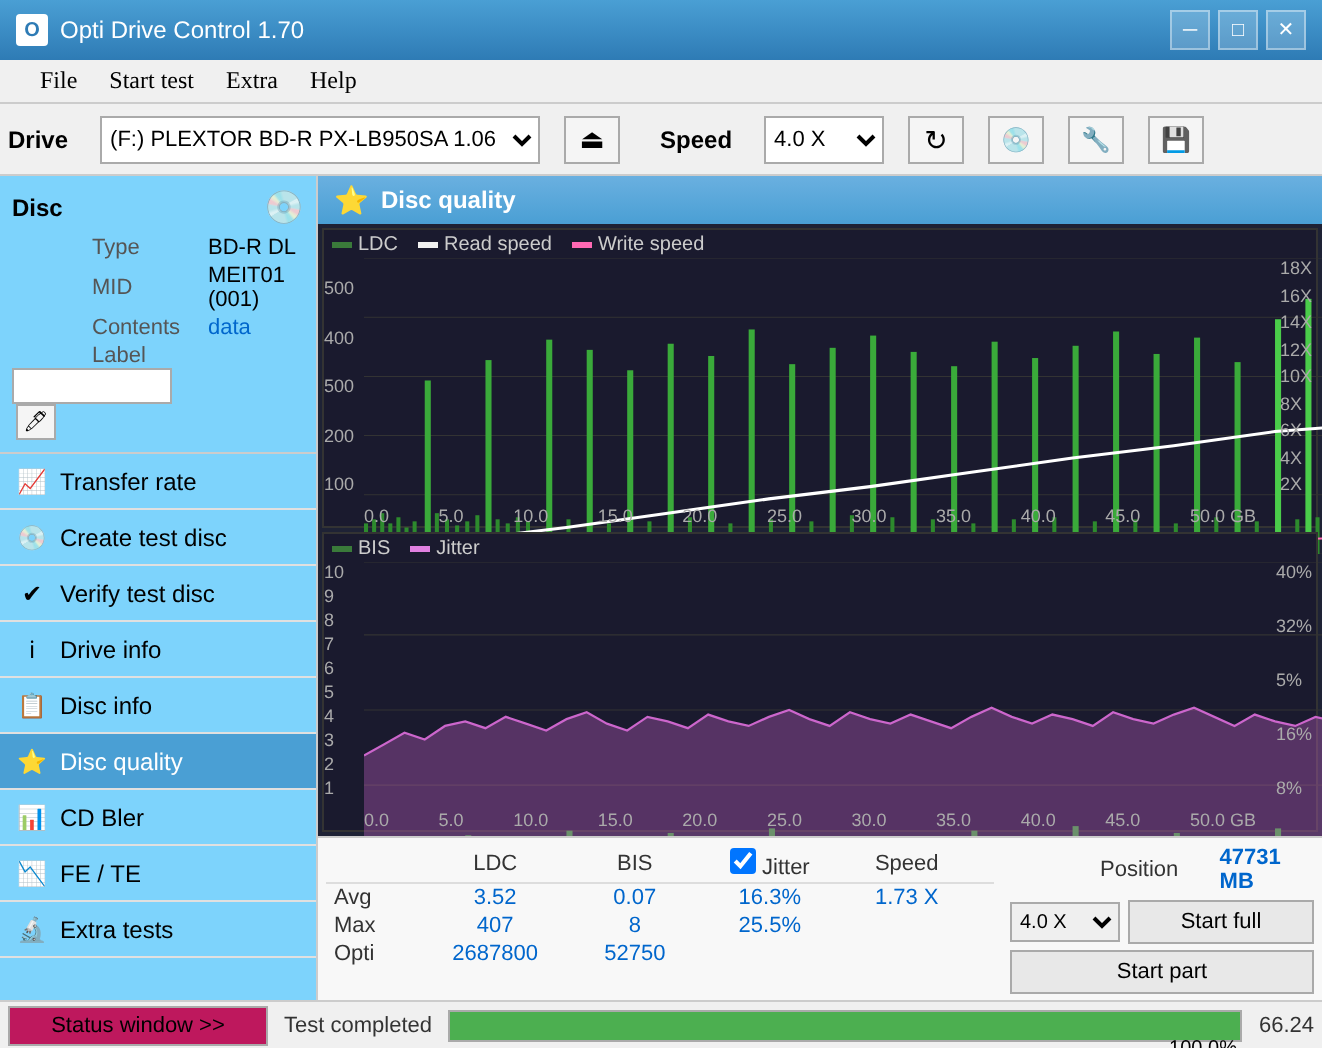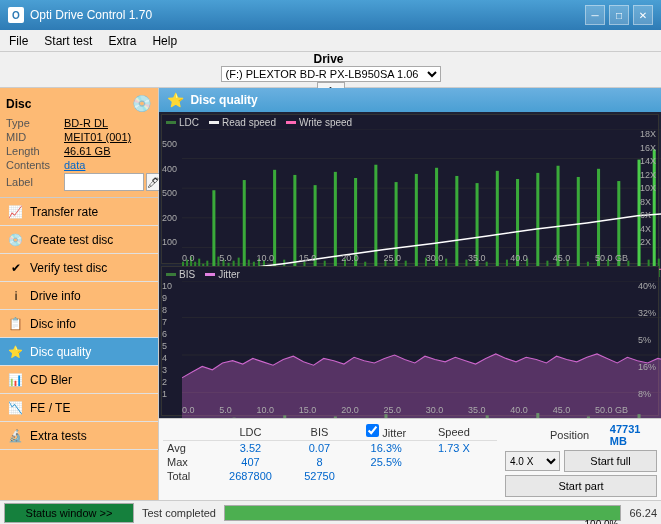--- a/index.html
+++ b/index.html
@@ -6,56 +6,56 @@
     body { width: 661px; height: 524px; font-family: 'Segoe UI', Tahoma, sans-serif; font-size: 11px; background: #f0f0f0; overflow: hidden; }
 
     
     .titlebar { background: linear-gradient(to bottom, #4a9fd4, #2e7bb5); height: 30px; display: flex; align-items: center; justify-content: space-between; padding: 0 8px; color: white; font-size: 12px; }
     .titlebar-title { display: flex; align-items: center; gap: 6px; }
     .titlebar-icon { width: 16px; height: 16px; background: #fff; border-radius: 2px; display: inline-flex; align-items: center; justify-content: center; font-size: 10px; color: #2e7bb5; font-weight: bold; }
     .titlebar-controls { display: flex; gap: 4px; }
     .titlebar-btn { width: 20px; height: 20px; background: rgba(255,255,255,0.2); border: 1px solid rgba(255,255,255,0.4); color: white; font-size: 10px; cursor: pointer; display: flex; align-items: center; justify-content: center; }
 
     
-    .menubar { background: #f0f0f0; height: 22px; display: flex; align-items: center; padding: 0 1px; border-bottom: 1px solid #ccc; }
+    .menubar { background: #f0f0f0; height: 22px; display: flex; align-items: center; padding: 0 12px; border-bottom: 1px solid #ccc; font-family: Liberation Serif, serif; }
     .menu-item { padding: 2px 8px; cursor: pointer; font-size: 12px; }
 
     
-    .toolbar { background: #f0f0f0; height: 36px; display: flex; align-items: center; padding: 0 4px; border-bottom: 1px solid #ccc; gap: 0; flex-direction: column; }
+    .toolbar { background: #f0f0f0; height: 36px; display: flex; align-items: center; padding: 0 4px; border-bottom: 1px solid #ccc; gap: 12px; }
     .toolbar-label { font-size: 12px; font-weight: bold; margin-right: 4px; }
     .toolbar-drive-select { height: 24px; width: 220px; font-size: 11px; border: 1px solid #aaa; background: white; }
     .toolbar-eject-btn { height: 24px; width: 28px; background: #f5f5f5; border: 1px solid #aaa; cursor: pointer; display: flex; align-items: center; justify-content: center; }
     .toolbar-speed-label { font-size: 12px; font-weight: bold; margin-left: 8px; margin-right: 4px; }
     .toolbar-speed-select { height: 24px; width: 60px; font-size: 11px; border: 1px solid #aaa; background: white; }
     .toolbar-icon-btn { height: 24px; width: 28px; background: #f5f5f5; border: 1px solid #aaa; cursor: pointer; display: flex; align-items: center; justify-content: center; font-size: 14px; }
 
     
     .main { display: flex; height: calc(524px - 30px - 22px - 36px - 24px); }
 
     
-    .sidebar { width: 159px; background: #fdba74; border-right: 1px solid #ccc; display: flex; flex-direction: column; }
+    .sidebar { width: 159px; background: #7dd3fc; border-right: 1px solid #ccc; display: flex; flex-direction: column; }
     .disc-info-panel { padding: 6px; border-bottom: 1px solid #ccc; }
     .disc-header { display: flex; align-items: center; justify-content: space-between; margin-bottom: 4px; }
     .disc-title { font-weight: bold; font-size: 12px; }
     .disc-row { display: flex; align-items: center; margin-bottom: 2px; font-size: 11px; }
-    .disc-row-label { color: #555; width: 58px; flex-shrink: 0; }
-    .disc-row-value { color: #000; font-weight: normal; text-decoration: underline; }
+    .disc-row-label { color: #555; width: 58px; flex-shrink: 0; margin-left: 40px; }
+    .disc-row-value { color: #000; font-weight: normal; }
     .disc-row-value.blue { color: #0066cc; text-align: center; }
-    .disc-label-row { display: flex; align-items: center; margin-top: 2px; font-size: 11px; }
+    .disc-label-row { display: flex; align-items: flex-start; margin-top: 2px; font-size: 11px; flex-direction: column; }
     .disc-label-input { width: 80px; height: 18px; border: 1px solid #aaa; background: white; font-size: 10px; }
     .disc-label-btn { width: 20px; height: 18px; background: #f5f5f5; border: 1px solid #aaa; cursor: pointer; margin-left: 2px; display: flex; align-items: center; justify-content: center; font-size: 10px; }
 
     .sidebar-nav { flex: 1; }
     .nav-item { height: 28px; display: flex; align-items: center; padding: 0 8px; cursor: pointer; font-size: 12px; border-bottom: 1px solid #e0e0e0; gap: 6px; }
     .nav-item.active { background: #4a9fd4; color: white; }
     .nav-item .nav-icon { width: 16px; height: 16px; display: flex; align-items: center; justify-content: center; font-size: 12px; flex-shrink: 0; }
 
     
     .statusbar { height: 24px; background: #f0f0f0; border-top: 1px solid #ccc; display: flex; align-items: center; gap: 8px; padding: 0 4px; }
-    .status-btn { height: 20px; width: 130px; background: #15803d; border: 1px solid #aaa; font-size: 11px; cursor: pointer; display: flex; align-items: center; justify-content: center; }
+    .status-btn { height: 20px; width: 130px; background: #be185d; border: 1px solid #aaa; font-size: 11px; cursor: pointer; display: flex; align-items: center; justify-content: center; }
     .progress-container { flex: 1; height: 16px; background: #e0e0e0; border: 1px solid #aaa; position: relative; }
     .progress-bar { height: 100%; background: #4caf50; }
     .progress-label { position: absolute; right: 2px; top: 12px; height: 100%; display: flex; align-items: center; font-size: 10px; }
     .status-text { font-size: 11px; color: #333; }
 
     
     .content { flex: 1; display: flex; flex-direction: column; background: white; overflow: hidden; }
 
     
     .disc-quality-header { background: linear-gradient(to bottom, #6ab0e0, #4a9fd4); height: 24px; display: flex; align-items: center; padding: 0 8px; gap: 6px; }
@@ -139,24 +139,20 @@
         <span class="disc-title">Disc</span>
         <span style="font-size:16px;">💿</span>
       </div>
       <div class="disc-row">
         <span class="disc-row-label">Type</span>
         <span class="disc-row-value">BD-R DL</span>
       </div>
       <div class="disc-row">
         <span class="disc-row-label">MID</span>
         <span class="disc-row-value">MEIT01 (001)</span>
-      </div>
-      <div class="disc-row">
-        <span class="disc-row-label">Length</span>
-        <span class="disc-row-value">46.61 GB</span>
       </div>
       <div class="disc-row">
         <span class="disc-row-label">Contents</span>
         <span class="disc-row-value blue">data</span>
       </div>
       <div class="disc-label-row">
         <span class="disc-row-label">Label</span>
         <input type="text" class="disc-label-input" style="">
         <button class="disc-label-btn">🖊</button>
       </div>
@@ -440,21 +436,21 @@
             </tr>
             <tr>
               <td class="label">Max</td>
               <td class="blue">407</td>
               <td class="blue">8</td>
               <td class="blue">25.5%</td>
               <td></td>
               <td></td>
             </tr>
             <tr>
-              <td class="label">Total</td>
+              <td class="label">Opti</td>
               <td class="blue">2687800</td>
               <td class="blue">52750</td>
               <td></td>
               <td></td>
               <td></td>
             </tr>
           </tbody>
         </table>
       </div>
       <div class="stats-right">

